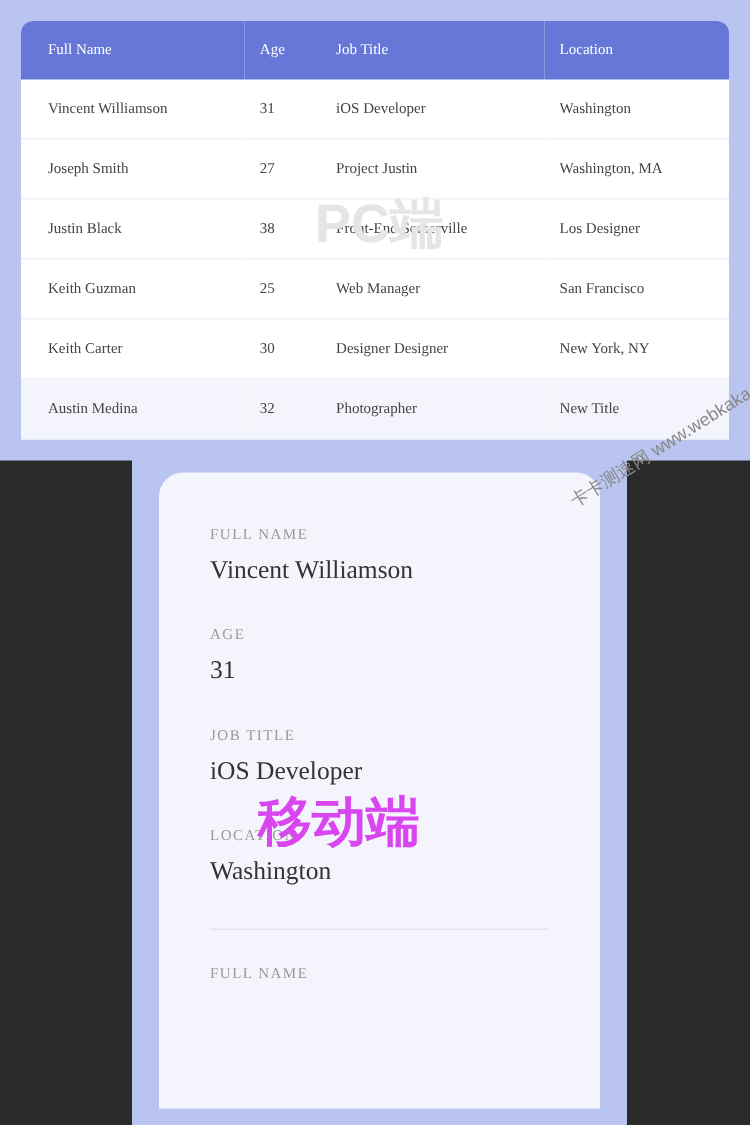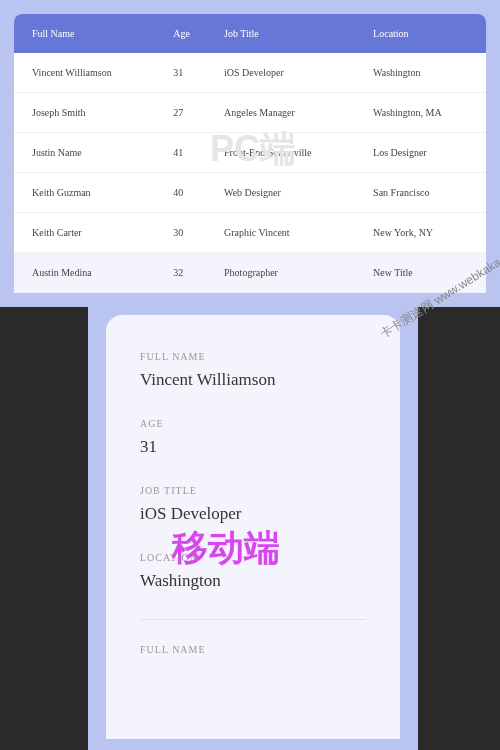--- a/index.html
+++ b/index.html
@@ -44,39 +44,39 @@
     <tbody>
       <tr>
         <td>Vincent Williamson</td>
         <td>31</td>
         <td>iOS Developer</td>
         <td>Washington</td>
       </tr>
       <tr>
         <td>Joseph Smith</td>
         <td>27</td>
-        <td>Angeles Manager</td>
+        <td>Project Justin</td>
         <td>Washington, MA</td>
       </tr>
       <tr>
-        <td>Justin Name</td>
-        <td>41</td>
+        <td>Justin Black</td>
+        <td>38</td>
         <td>Front-End Somerville</td>
         <td>Los Designer</td>
       </tr>
       <tr>
         <td>Keith Guzman</td>
-        <td>40</td>
-        <td>Web Designer</td>
+        <td>25</td>
+        <td>Web Manager</td>
         <td>San Francisco</td>
       </tr>
       <tr>
         <td>Keith Carter</td>
         <td>30</td>
-        <td>Graphic Vincent</td>
+        <td>Designer Designer</td>
         <td>New York, NY</td>
       </tr>
       <tr>
         <td>Austin Medina</td>
         <td>32</td>
         <td>Photographer</td>
         <td>New Title</td>
       </tr>
     </tbody>
   </table>

